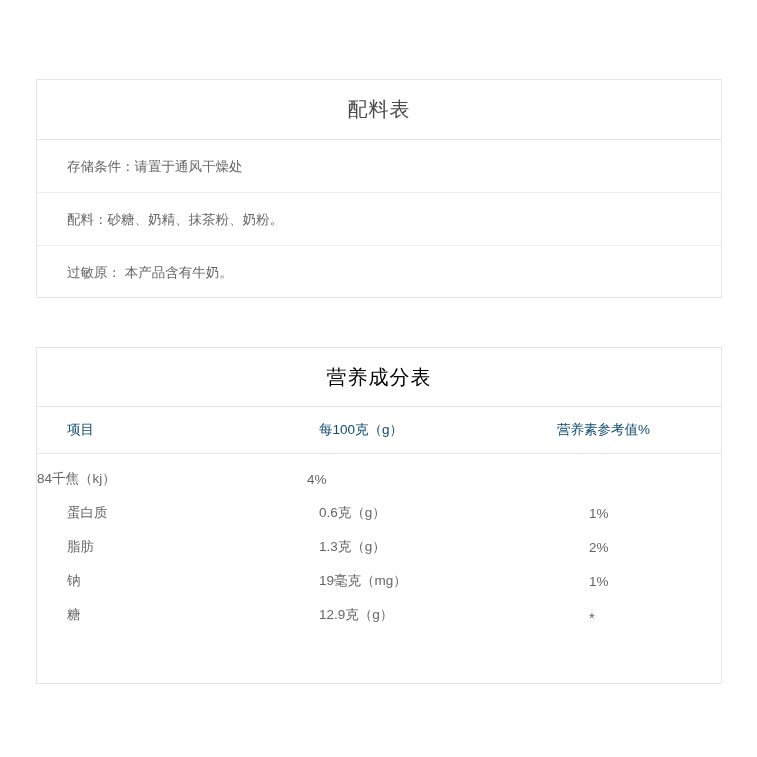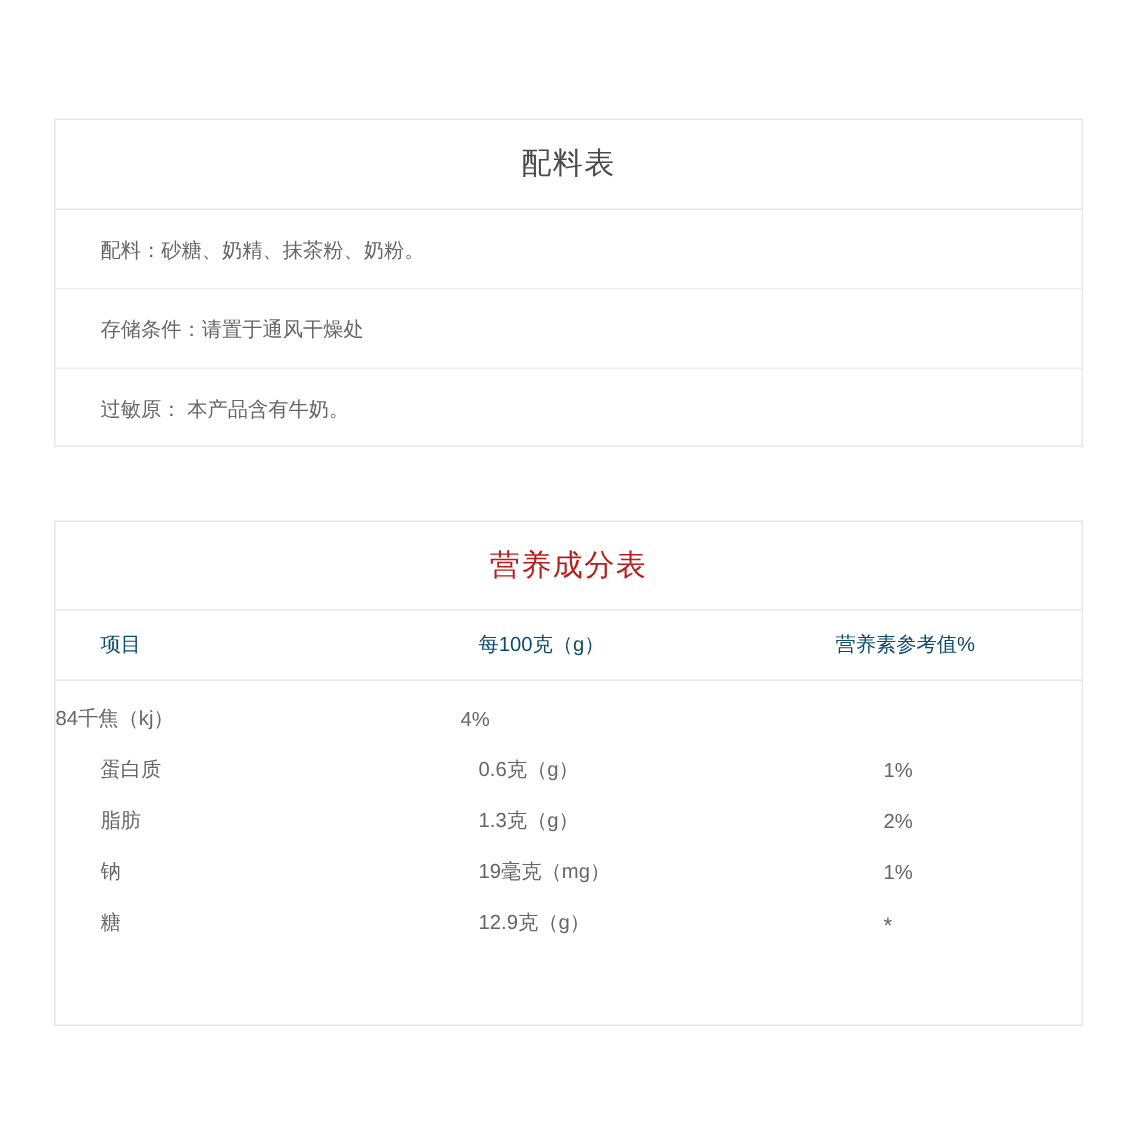--- a/index.html
+++ b/index.html
@@ -62,21 +62,21 @@
     left: 36px;
     top: 347px;
     width: 686px;
     height: 337px;
   }
   .nutri-title {
     height: 58px;
     line-height: 58px;
     text-align: center;
     font-size: 20px;
-    color: #b91c1c;
+    color: #000000;
     letter-spacing: 1px;
   }
   .nutri-head {
     display: flex;
     height: 46px;
     align-items: center;
     border-top: 1px solid #e6e6e6;
     border-bottom: 1px solid #e6e6e6;
     font-size: 13.5px;
     color: #0c4a6e;
@@ -116,22 +116,22 @@
     top: 3px;
   }
 </style>
 </head>
 <body>
 
 <div class="page">
 
   <div class="card card-ingredients">
     <div class="card-title">配料表</div>
+    <div class="info-row">存储条件：请置于通风干燥处</div>
     <div class="info-row">配料：砂糖、奶精、抹茶粉、奶粉。</div>
-    <div class="info-row">存储条件：请置于通风干燥处</div>
     <div class="info-row">过敏原：  本产品含有牛奶。</div>
   </div>
 
   <div class="card card-nutrition">
     <div class="nutri-title">营养成分表</div>
 
     <div class="nutri-head">
       <div class="col-item">项目</div>
       <div class="col-amount">每100克（g）</div>
       <div class="col-nrv">营养素参考值%</div>

